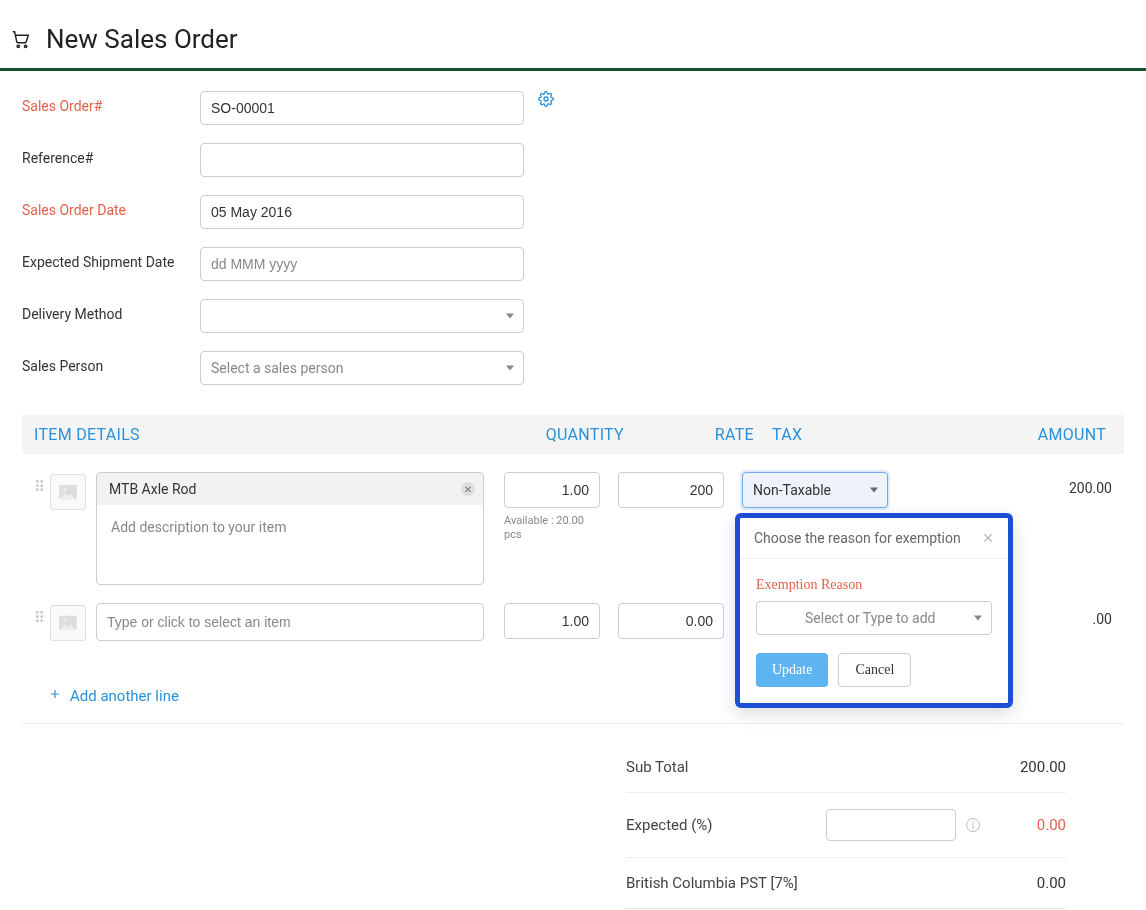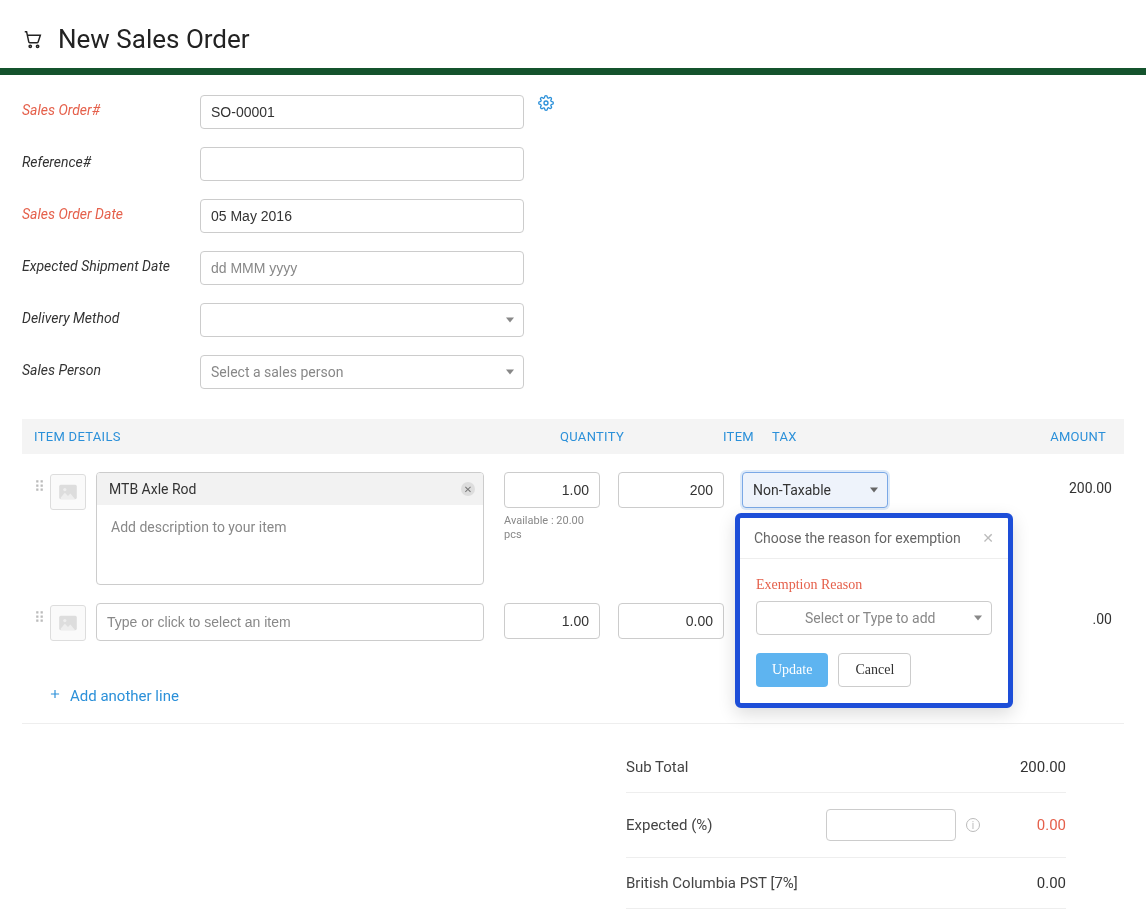--- a/index.html
+++ b/index.html
@@ -1,34 +1,34 @@
 <!DOCTYPE html>
 <html><head>
 <meta charset="utf-8">
 <style>
   * { box-sizing: border-box; }
   html, body { margin: 0; padding: 0; font-family: -apple-system, BlinkMacSystemFont, "Segoe UI", Roboto, "Helvetica Neue", Arial, sans-serif; color:#333; font-size:14px;}
   body { background:#fff; }
   .page { width:1146px; min-height:910px; background:#fff; position:relative; }
-  .header { display:flex; align-items:center; padding:24px 26px 14px 22px; border-bottom:7px solid #14532d;}
+  .header { display:flex; align-items:center; padding:24px 26px 14px 10px; border-bottom:3px solid #14532d;}
   .header svg { width:22px; height:22px; margin-right:14px; stroke:#222;}
   .header h1 { font-weight:400; font-size:26px; margin:0; color:#222;}
   .form-area { padding:20px 22px 0 22px; }
   .form-row { display:flex; align-items:flex-start; margin-bottom:18px;}
-  .form-row .label { width:178px; padding-top:7px; font-size:14px; color:#333;font-style:italic;}
+  .form-row .label { width:178px; padding-top:7px; font-size:14px; color:#333;}
   .form-row .label.req { color:#e5604b;}
   .form-row .control { width:324px; position:relative;}
   .input, .select { width:100%; height:34px; border:1px solid #ccc; border-radius:4px; padding:0 10px; font-size:14px; color:#333; background:#fff;}
   .input::placeholder { color:#888;}
   .select { appearance:none; background:#fff; padding-right:28px;}
   .select.placeholder { color:#888;}
   .gear { margin-left:14px; color:#2b90d9; }
 
   .items-table { margin:30px 0 0 0; }
-  .items-head { display:flex; align-items:center; background:#f4f4f4; color:#2b90d9; font-size:13px; letter-spacing:.3px; padding:10px 12px;}
+  .items-head { display:flex; align-items:center; background:#f4f4f4; color:#2b90d9; font-size:16px; letter-spacing:.3px; padding:10px 12px;}
   .col-item { flex:0 0 480px; }
   .col-qty  { flex:0 0 110px; text-align:right;}
   .col-rate { flex:0 0 130px; text-align:right;}
   .col-tax  { flex:0 0 160px; padding-left:18px;}
   .col-amt  { flex:1; text-align:right; padding-right:6px;}
 
   .item-row { display:flex; align-items:flex-start; padding:18px 12px 0 12px; position:relative;}
   .drag { width:10px; margin-right:6px; margin-top:12px; color:#bbb; font-size:15px; line-height:6px; letter-spacing:1px;}
   .thumb { width:36px; height:36px; border:1px solid #ddd; border-radius:3px; background:#fafafa; display:flex; align-items:center; justify-content:center; margin-right:10px; margin-top:2px;}
   .thumb svg { width:20px; height:16px; fill:#ccc;}
@@ -136,21 +136,21 @@
       <div class="control">
         <div class="select placeholder" style="display:flex;align-items:center;">Select a sales person</div>
         <span class="chev-down"></span>
       </div>
     </div>
 
     <div class="items-table">
       <div class="items-head">
         <div class="col-item">ITEM DETAILS</div>
         <div class="col-qty">QUANTITY</div>
-        <div class="col-rate">ITEM</div>
+        <div class="col-rate">RATE</div>
         <div class="col-tax">TAX</div>
         <div class="col-amt">AMOUNT</div>
       </div>
 
       <div class="item-row">
         <div class="drag">⠿</div>
         <div class="thumb">
           <svg viewBox="0 0 24 20">
               <rect x="1" y="1" width="22" height="18" rx="2" fill="#ddd"></rect>
               <circle cx="8" cy="7" r="2" fill="#eee"></circle>

